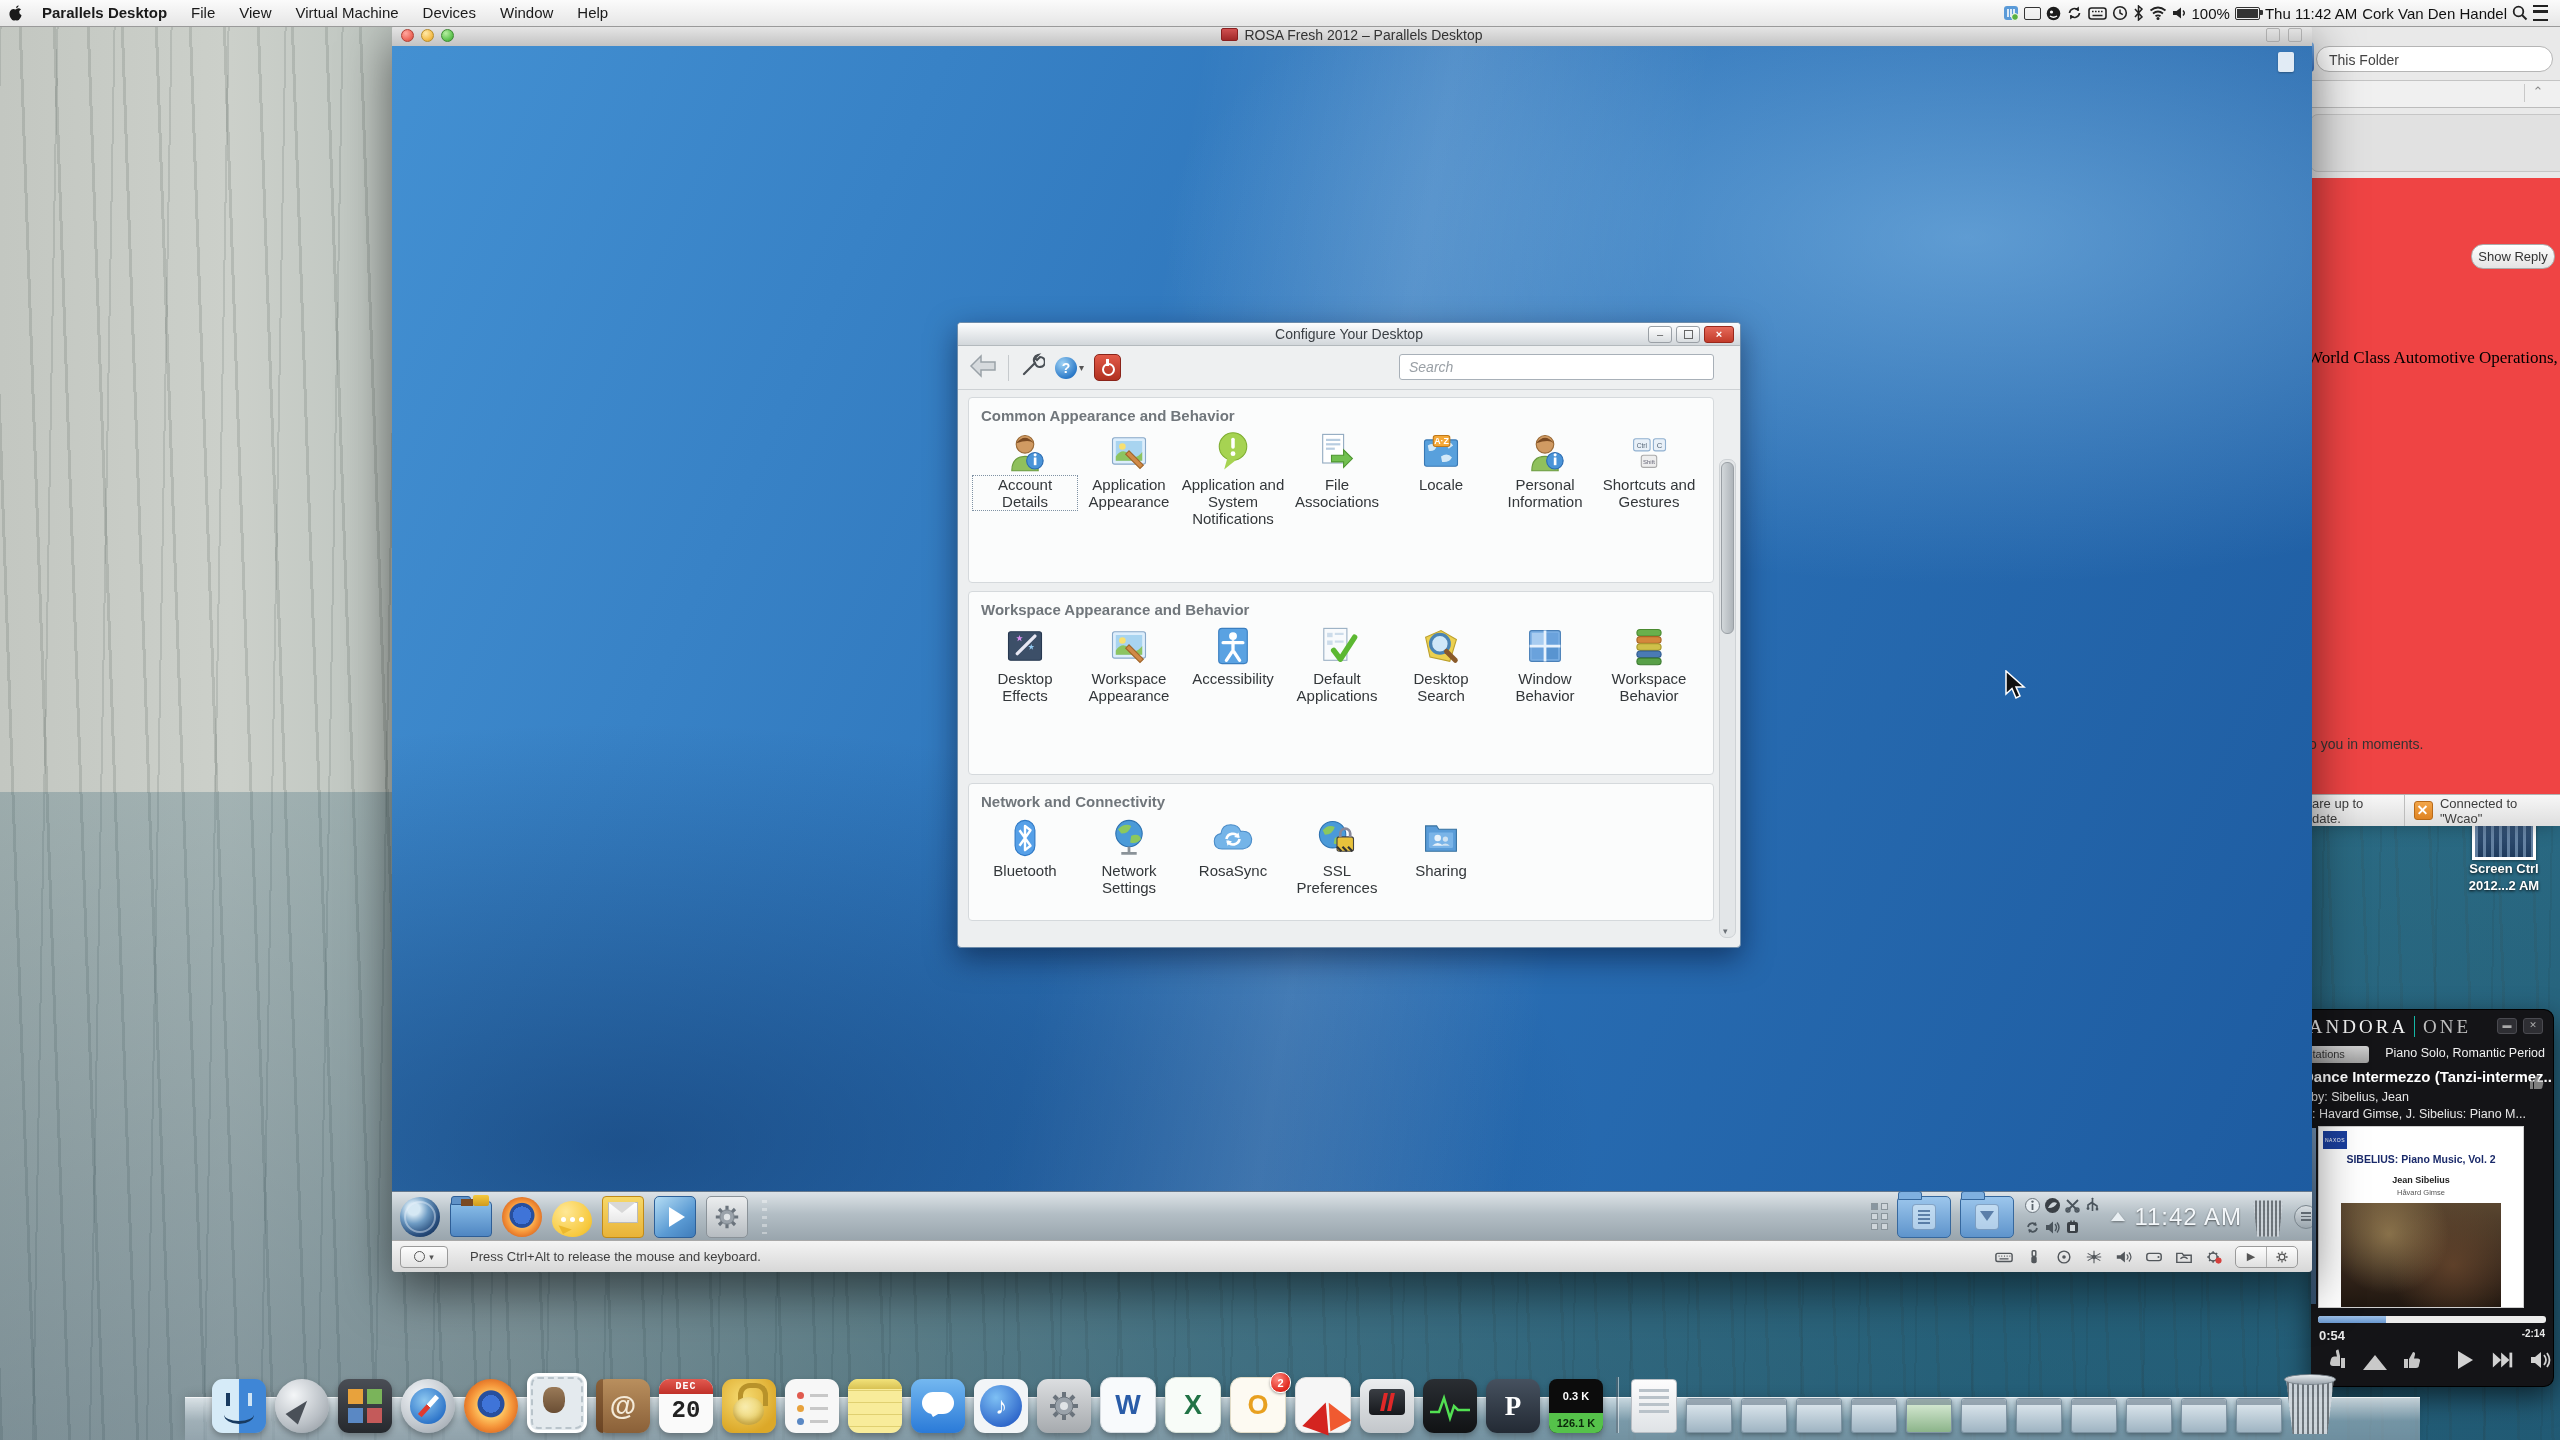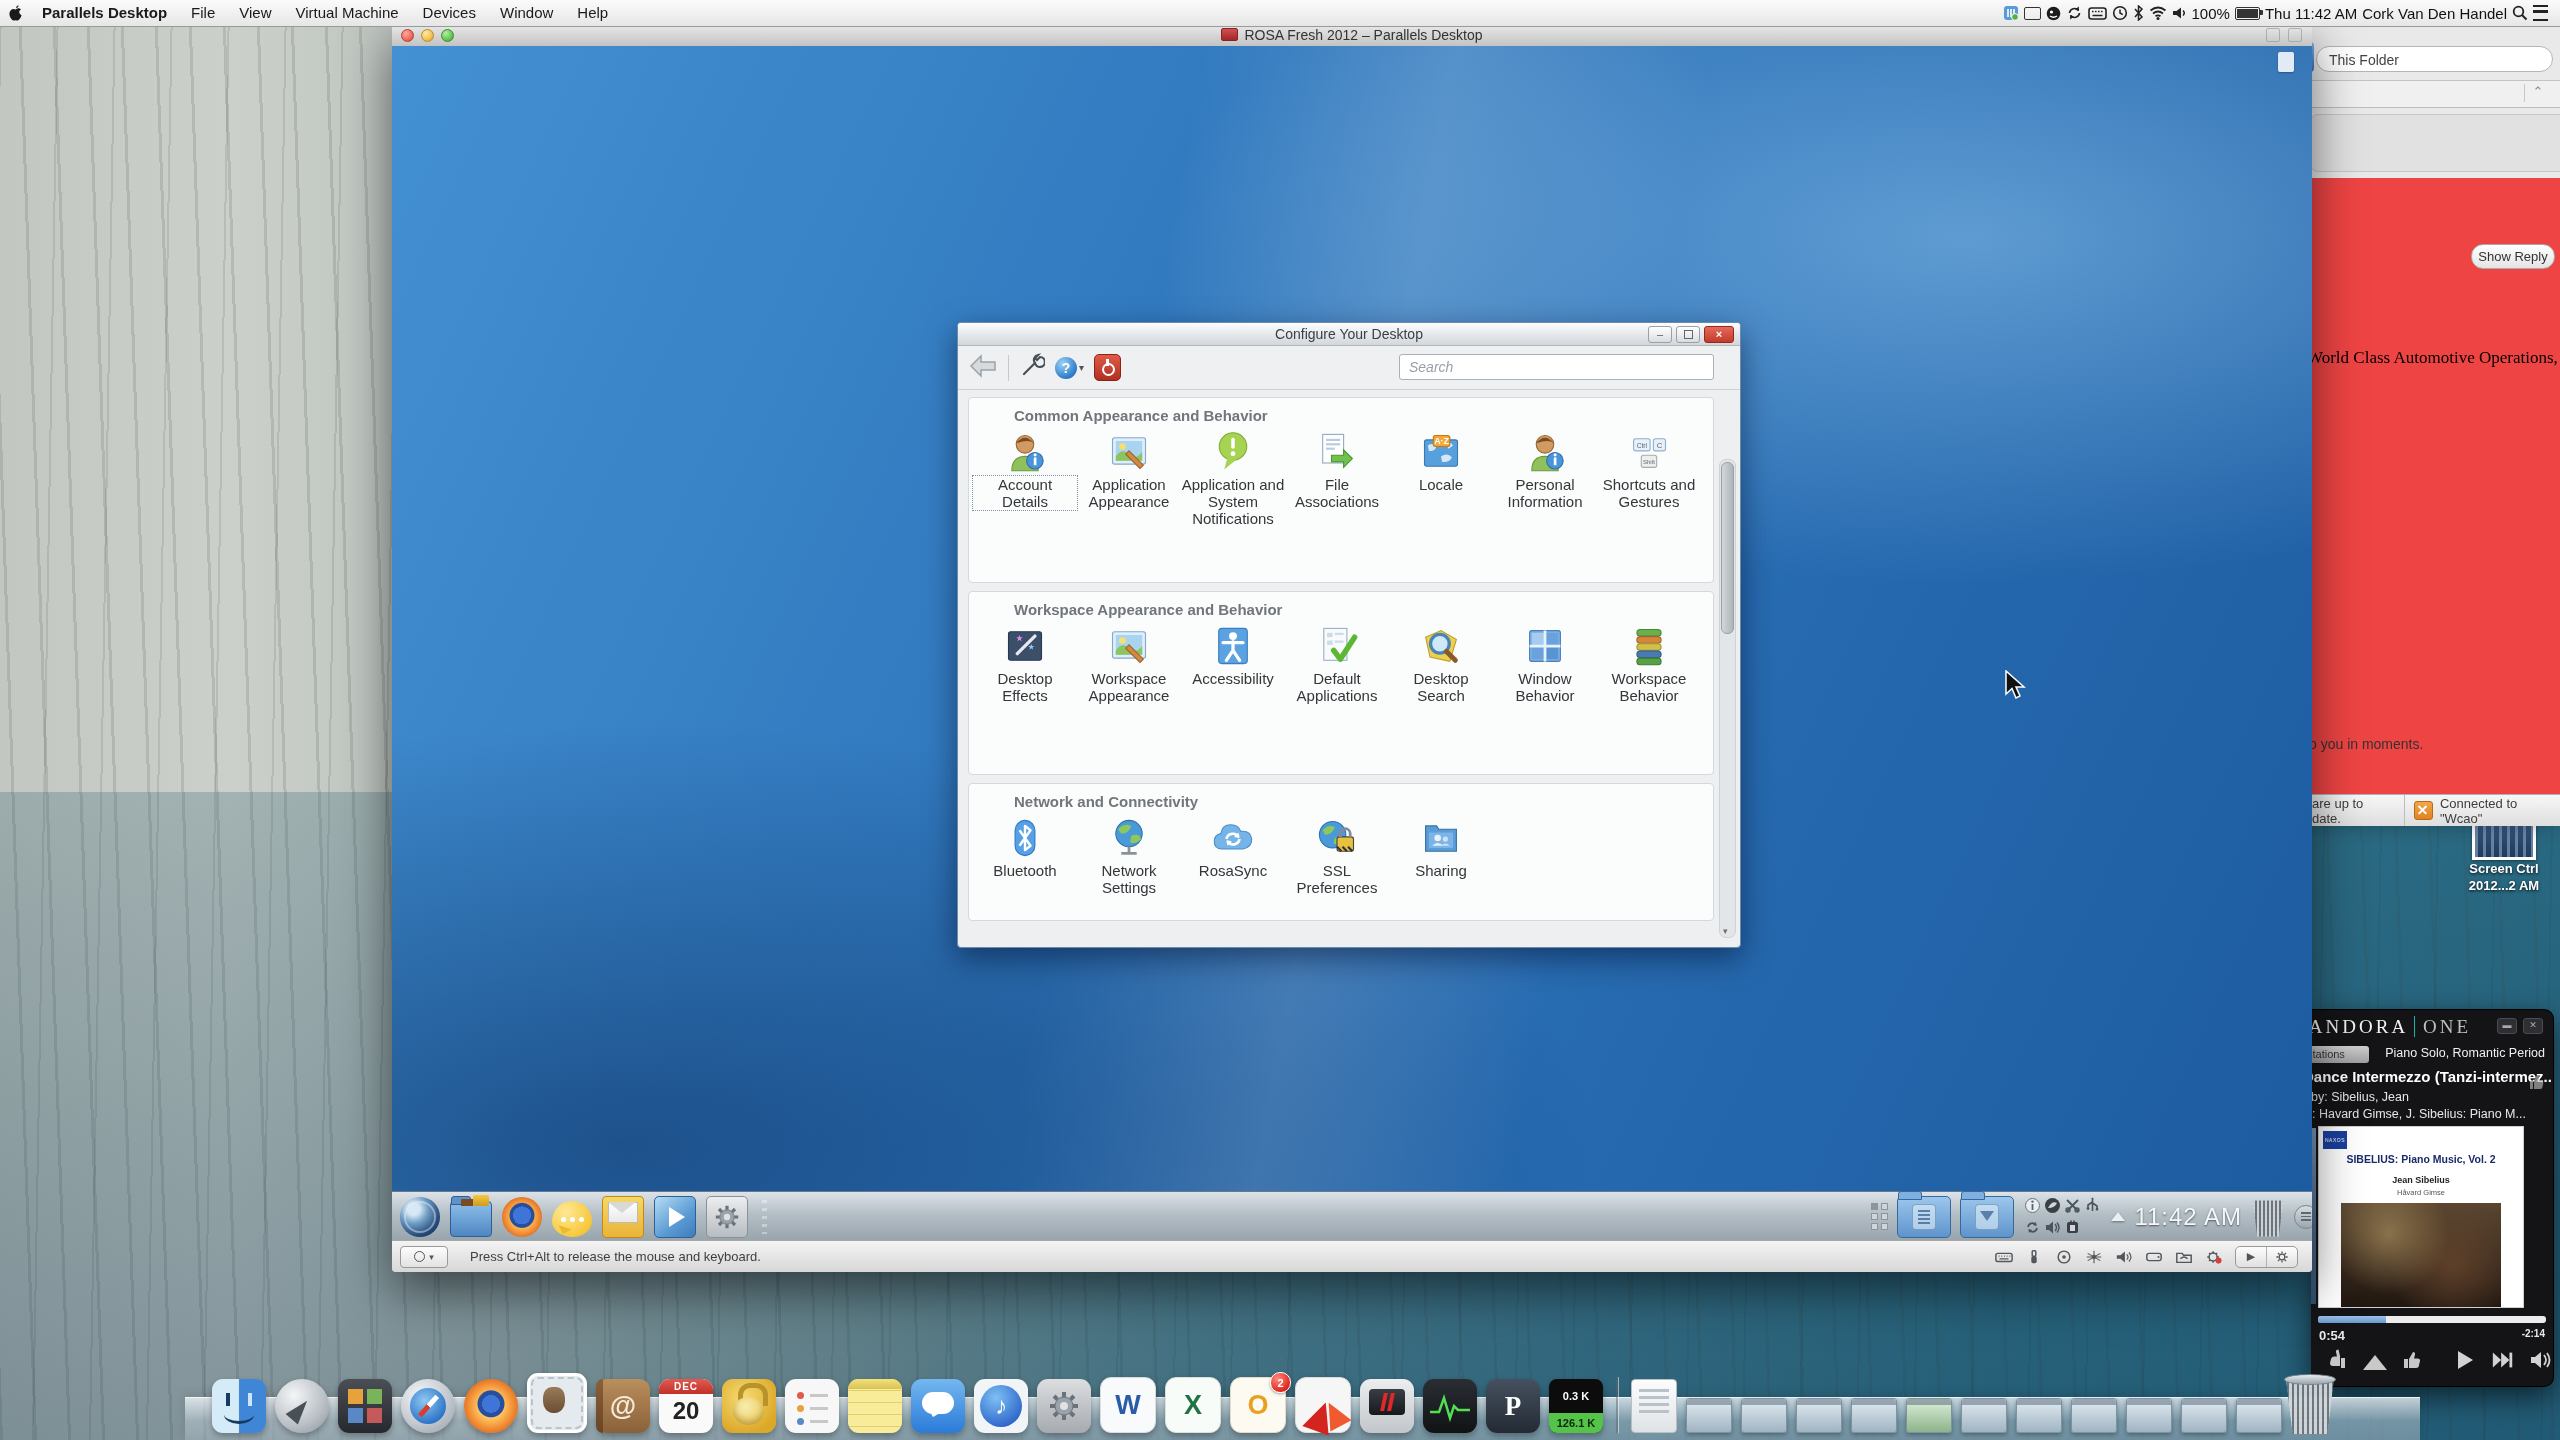--- a/index.html
+++ b/index.html
@@ -70,21 +70,21 @@
   .caret{font-size:10px;color:#555;}
   #k-quit{width:25px;height:25px;border-radius:5px;background:linear-gradient(#e25a48,#b03020);border:1px solid #8a241a;position:relative;}
   #k-quit::before{content:"";position:absolute;left:7px;top:8px;width:9px;height:9px;border:2px solid #fff;border-radius:50%;}
   #k-quit::after{content:"";position:absolute;left:11px;top:4px;width:2.5px;height:7px;background:#fff;}
   #k-search-wrap{position:absolute;right:26px;top:8px;width:315px;height:26px;}
   #k-search{width:100%;height:100%;box-sizing:border-box;border:1px solid #a8b0b8;border-radius:3px;
     padding:0 9px;font-size:14px;font-family:"Liberation Sans",sans-serif;color:#333;background:#fff;outline:none;}
   #k-search::placeholder{color:#9aa0a6;font-style:italic;}
   #k-content{position:absolute;left:0;right:0;top:66px;bottom:1px;overflow:hidden;}
   .k-panel{margin:8px 26px 0 10px;background:#fbfcfc;border:1px solid #d5d9dc;border-radius:4px;box-sizing:border-box;}
-  .k-header{padding:9px 0 2px 12px;font-weight:bold;font-size:15px;color:#70767b;margin-left:33px;}
+  .k-header{padding:9px 0 2px 12px;font-weight:bold;font-size:15px;color:#70767b;}
   .k-grid{display:flex;padding:4px 2px 0 4px;align-items:flex-start;}
   .k-item{width:104px;display:flex;flex-direction:column;align-items:center;cursor:default;}
   .k-ico{width:44px;height:44px;}
   .k-ico svg{width:100%;height:100%;}
   .k-label{margin-top:2px;font-size:15px;line-height:17px;color:#33373a;text-align:center;}
   .k-label.focused{outline:1px dotted #7f92a4;}
   #k-scrollbar{position:absolute;right:4px;top:70px;bottom:8px;width:15px;background:#e3e6e8;
     border:1px solid #ced2d5;border-radius:7px;}
   #k-thumb{position:absolute;left:1px;right:1px;top:2px;height:170px;border-radius:6px;
     background:linear-gradient(90deg,#d2d7da,#aeb4b9);border:1px solid #9aa0a5;}
@@ -231,21 +231,21 @@
   .di-safari{border-radius:50%;background:radial-gradient(circle at 35% 30%,#f2f5f8,#c3c9cf 55%,#959da5);}
   .di-safari::before{content:"";position:absolute;left:9px;top:9px;width:36px;height:36px;border-radius:50%;background:radial-gradient(circle at 40% 35%,#8ec8f0,#2a72c8 75%);}
   .di-safari::after{content:"";position:absolute;left:25px;top:14px;width:5px;height:26px;background:linear-gradient(#fff 50%,#e03a2e 50%);transform:rotate(42deg);}
   .di-firefox{border-radius:50%;background:
     radial-gradient(circle at 50% 46%,#3f74d8 0 9px,#274f9e 9px 13px,transparent 14px),
     radial-gradient(circle at 50% 50%,#ffd06a 0 28%,#f5953a 55%,#d9641e 80%,#b34a12);}
   .di-mail{background:#e4eaee;border:3px solid #fff;outline:2px dashed #b9c4cb;outline-offset:-6px;}
   .di-mail::before{content:"";position:absolute;left:13px;top:11px;width:22px;height:26px;border-radius:40% 40% 45% 45%;background:linear-gradient(#9a7a58,#6a4e34);}
   .di-contacts{background:linear-gradient(#b98f5e,#8a6038);color:#f4ead8;}
   .di-contacts::before{content:"";position:absolute;left:0;top:0;bottom:0;width:7px;background:linear-gradient(#8a6038,#6a4424);border-radius:11px 0 0 11px;}
-  .di-calendar{background:#fafafa;overflow:hidden;color:#222;}
+  .di-calendar{background:#fafafa;overflow:hidden;color:#222;font-family:Liberation Mono, monospace;}
   .di-calendar .glyph{font-size:24px;margin-top:10px;}
   .glyph-top{position:absolute;left:0;right:0;top:0;height:15px;background:linear-gradient(#e25a50,#c03028);color:#fff;font-size:10px;font-weight:bold;text-align:center;line-height:15px;letter-spacing:1px;}
   .di-keychain{background:radial-gradient(circle at 40% 35%,#f6dc74,#dca828 75%);}
   .di-keychain::before{content:"";position:absolute;left:16px;top:4px;width:20px;height:18px;border:5px solid #b8922a;border-bottom:none;border-radius:12px 12px 0 0;}
   .di-keychain::after{content:"";position:absolute;left:11px;top:18px;width:31px;height:28px;border-radius:50%;background:radial-gradient(circle at 40% 35%,#f8ecae,#e8c84e);
     box-shadow:inset 0 -4px 6px rgba(150,110,20,.5);}
   .di-reminders{background:#f7f7f7;}
   .di-reminders::before{content:"";position:absolute;left:12px;top:13px;width:7px;height:7px;border-radius:50%;background:#e05a4e;
     box-shadow:0 13px 0 #e8a23c,0 26px 0 #5a88c4;}
   .di-reminders::after{content:"";position:absolute;left:25px;top:15px;width:18px;height:3px;background:#c8c8c8;box-shadow:0 13px 0 #c8c8c8,0 26px 0 #c8c8c8;}

